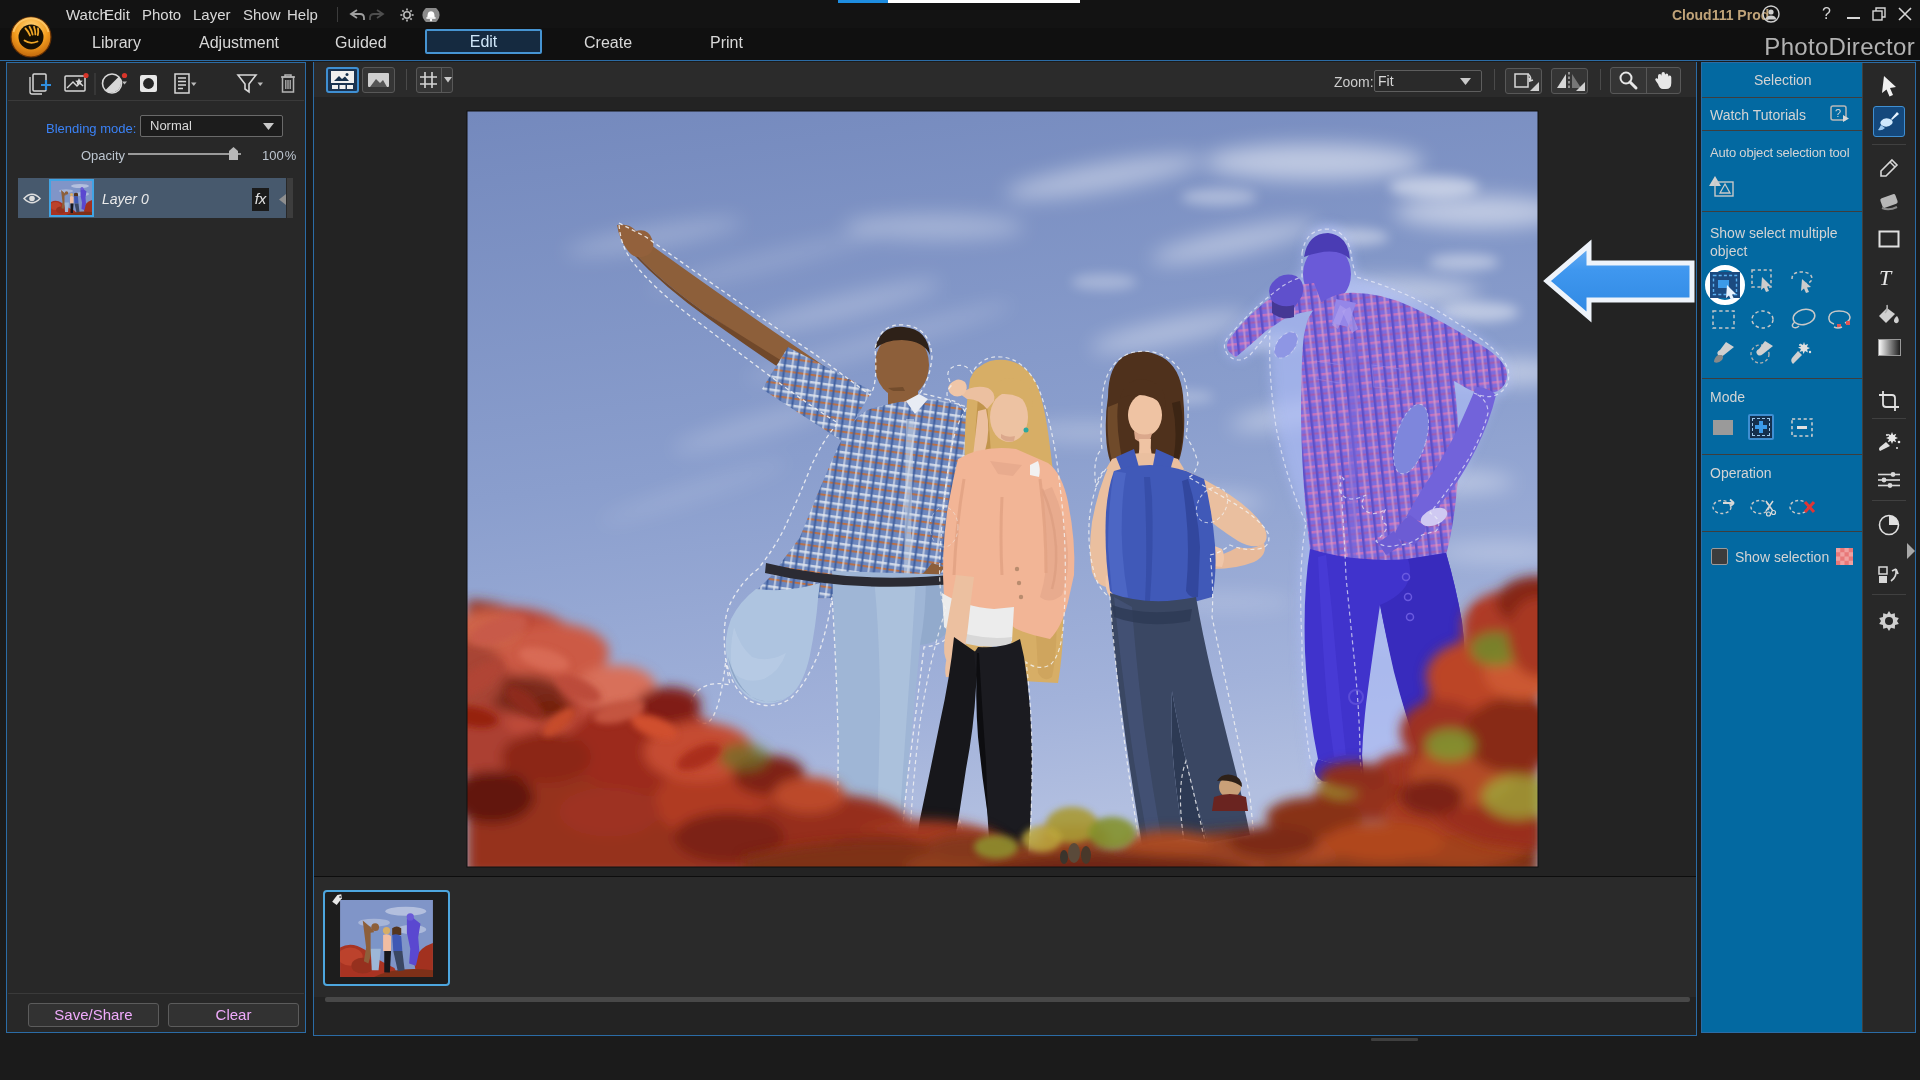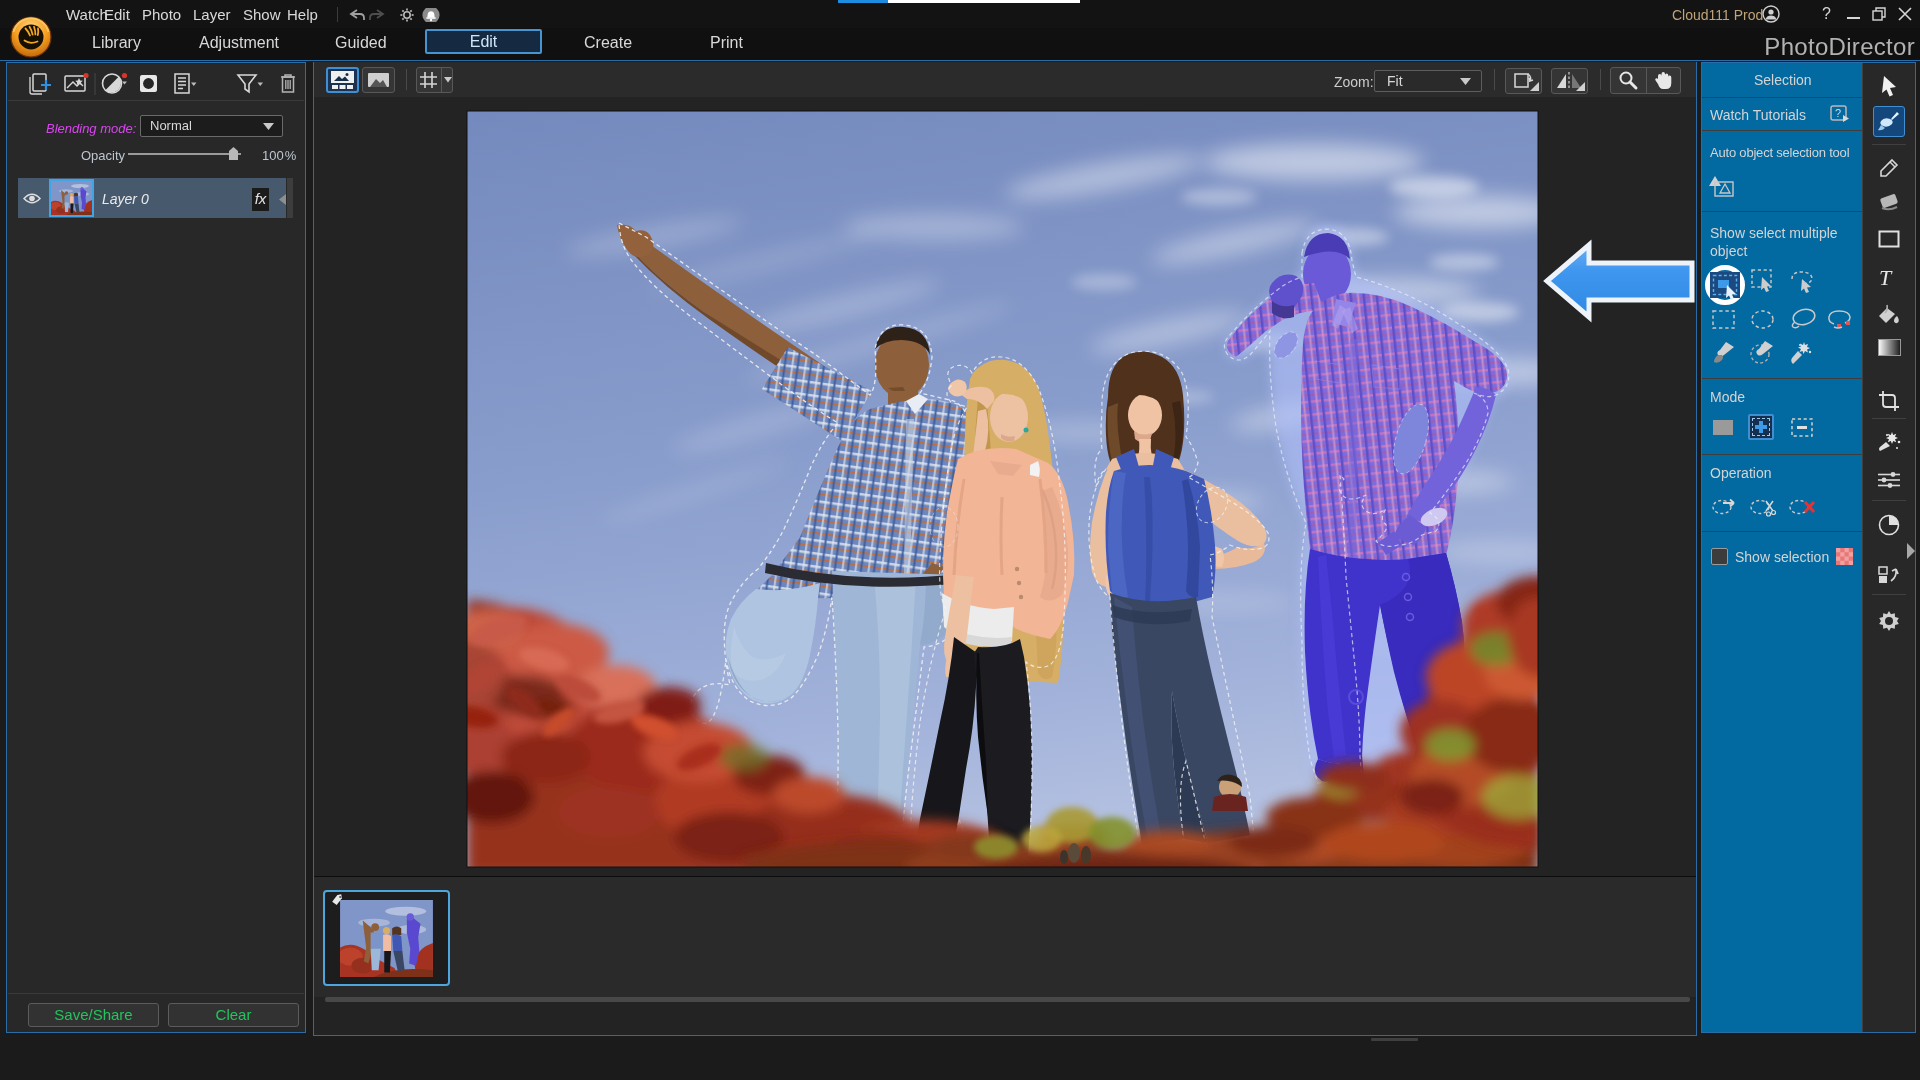--- a/index.html
+++ b/index.html
@@ -7,43 +7,43 @@
 .abs { position:absolute; }
 #app { position:relative; width:1920px; height:1080px; background:#1b1b1b; }
 #titlebar { left:0; top:0; width:1920px; height:28px; background:#131313; }
 .menu { color:#d9d9d9; font-size:15px; top:6px; }
 #tabbar { left:0; top:28px; width:1920px; height:33px; background:#101010; border-bottom:1px solid #2c6ca5; }
 .tab { color:#d8d8d8; font-size:16px; top:34px; }
 #edittab { left:425px; top:29px; width:117px; height:25px; background:#152a40; border:2px solid #4694d2; border-radius:2px; color:#cfe6f8; font-size:16px; text-align:center; line-height:21px; }
 #pdlogo-text { right:5px; top:33px; color:#b2b2b2; font-size:24px; letter-spacing:0.3px; }
 #progressbar { left:838px; top:0; width:242px; height:3px; background:#ffffff; }
 #progressbar .done { position:absolute; left:0; top:0; width:50px; height:3px; background:#1e8de0; }
-#cloudtext { left:1672px; top:7px; color:#c0a379; font-size:14px; }
+#cloudtext { left:1672px; top:7px; color:#c0a379; font-size:14px;font-weight:bold; }
 .winbtn { color:#d6d6d6; font-size:15px; top:5px; }
 
 #leftpanel { left:6px; top:62px; width:300px; height:971px; background:#282828; border:1px solid #2b6ca6; }
 .lp-sep { position:absolute; left:1px; width:296px; height:1px; background:#3a3a3a; }
-#blendlabel { left:39px; top:58px; color:#d946ef; font-size:13px;font-style:italic; }
+#blendlabel { left:39px; top:58px; color:#3b82f6; font-size:13px; }
 #blenddrop { left:133px; top:52px; width:143px; height:22px; background:#1c1c1c; border:1px solid #6a6a6a; border-radius:2px; color:#d8d8d8; font-size:13px; line-height:20px; padding-left:9px; }
 #opacitylabel { left:74px; top:85px; color:#bdc6d0; font-size:13px; }
 #opacityval { left:255px; top:85px; color:#bdc6d0; font-size:13px; }
 #layerrow { left:11px; top:115px; width:268px; height:40px; background:#47596d; }
 #layerthumb { left:42px; top:116px; width:45px; height:38px; border:2px solid #41a4e4; background:#222; }
 #layername { left:95px; top:128px; color:#eaeaea; font-size:14px; font-style:italic; }
 #fxbox { left:245px; top:125px; width:17px; height:23px; background:#1b1b1b; color:#e2e2e2; font-size:15px; font-style:italic; text-align:center; line-height:22px; }
-.lbtn { position:absolute; height:24px; background:#323232; border:1px solid #5c5c5c; border-radius:3px; color:#22c55e; font-size:15px; text-align:center; line-height:22px; }
+.lbtn { position:absolute; height:24px; background:#323232; border:1px solid #5c5c5c; border-radius:3px; color:#f0abfc; font-size:15px; text-align:center; line-height:22px; }
 
 #centerpanel { left:313px; top:62px; width:1384px; height:974px; background:#232323; border:1px solid #2b6ca6; border-top:none; }
 #ctoolbar { left:0; top:0; width:1382px; height:35px; background:#2b2b2b; }
 .cbtn { position:absolute; background:#353535; border:1px solid #585858; border-radius:3px; }
 .csel { background:#1b3350; border:2px solid #3f8fd2; }
 .csep { position:absolute; width:1px; background:#4a4a4a; }
 #canvas { left:0; top:35px; width:1382px; height:779px; background:#232323; }
 #zoomlabel { left:1020px; top:12px; color:#cccccc; font-size:14px; }
-#fitdrop { left:1060px; top:8px; width:108px; height:22px; background:#2a2a2a; border:1px solid #5e5e5e; border-radius:2px; color:#d8d8d8; font-size:14px; line-height:20px; padding-left:12px; }
+#fitdrop { left:1060px; top:8px; width:108px; height:22px; background:#2a2a2a; border:1px solid #5e5e5e; border-radius:2px; color:#d8d8d8; font-size:14px; line-height:20px; padding-left:3px; }
 #filmstrip { left:0; top:814px; width:1382px; height:121px; background:#2a2a2a; border-top:1px solid #0d0d0d; }
 #fthumb { position:absolute; left:9px; top:13px; width:127px; height:96px; border:2px solid #4da6de; border-radius:4px; background:#1d1d1d; }
 #scrollbar { position:absolute; left:11px; top:935px; width:1365px; height:5px; background:#484848; border-radius:2px; }
 #statusbar { left:0; top:944px; width:1382px; height:30px; color:#c8c8c8; font-size:14px; }
 
 #rightpanel { left:1701px; top:62px; width:215px; height:971px; background:#0369a1; border:1px solid #2b6ca6;text-align:right; }
 .rp-sep { position:absolute; left:0; width:160px; height:1px; background:#3e3e3e; }
 .rp-label { position:absolute; color:#d4d4d4; font-size:14px; }
 #ricons { position:absolute; left:160px; top:0; width:53px; height:969px; background:#282828; border-left:1px solid #404040; }
 .ric-sep { position:absolute; left:9px; width:34px; height:1px; background:#404040; }

